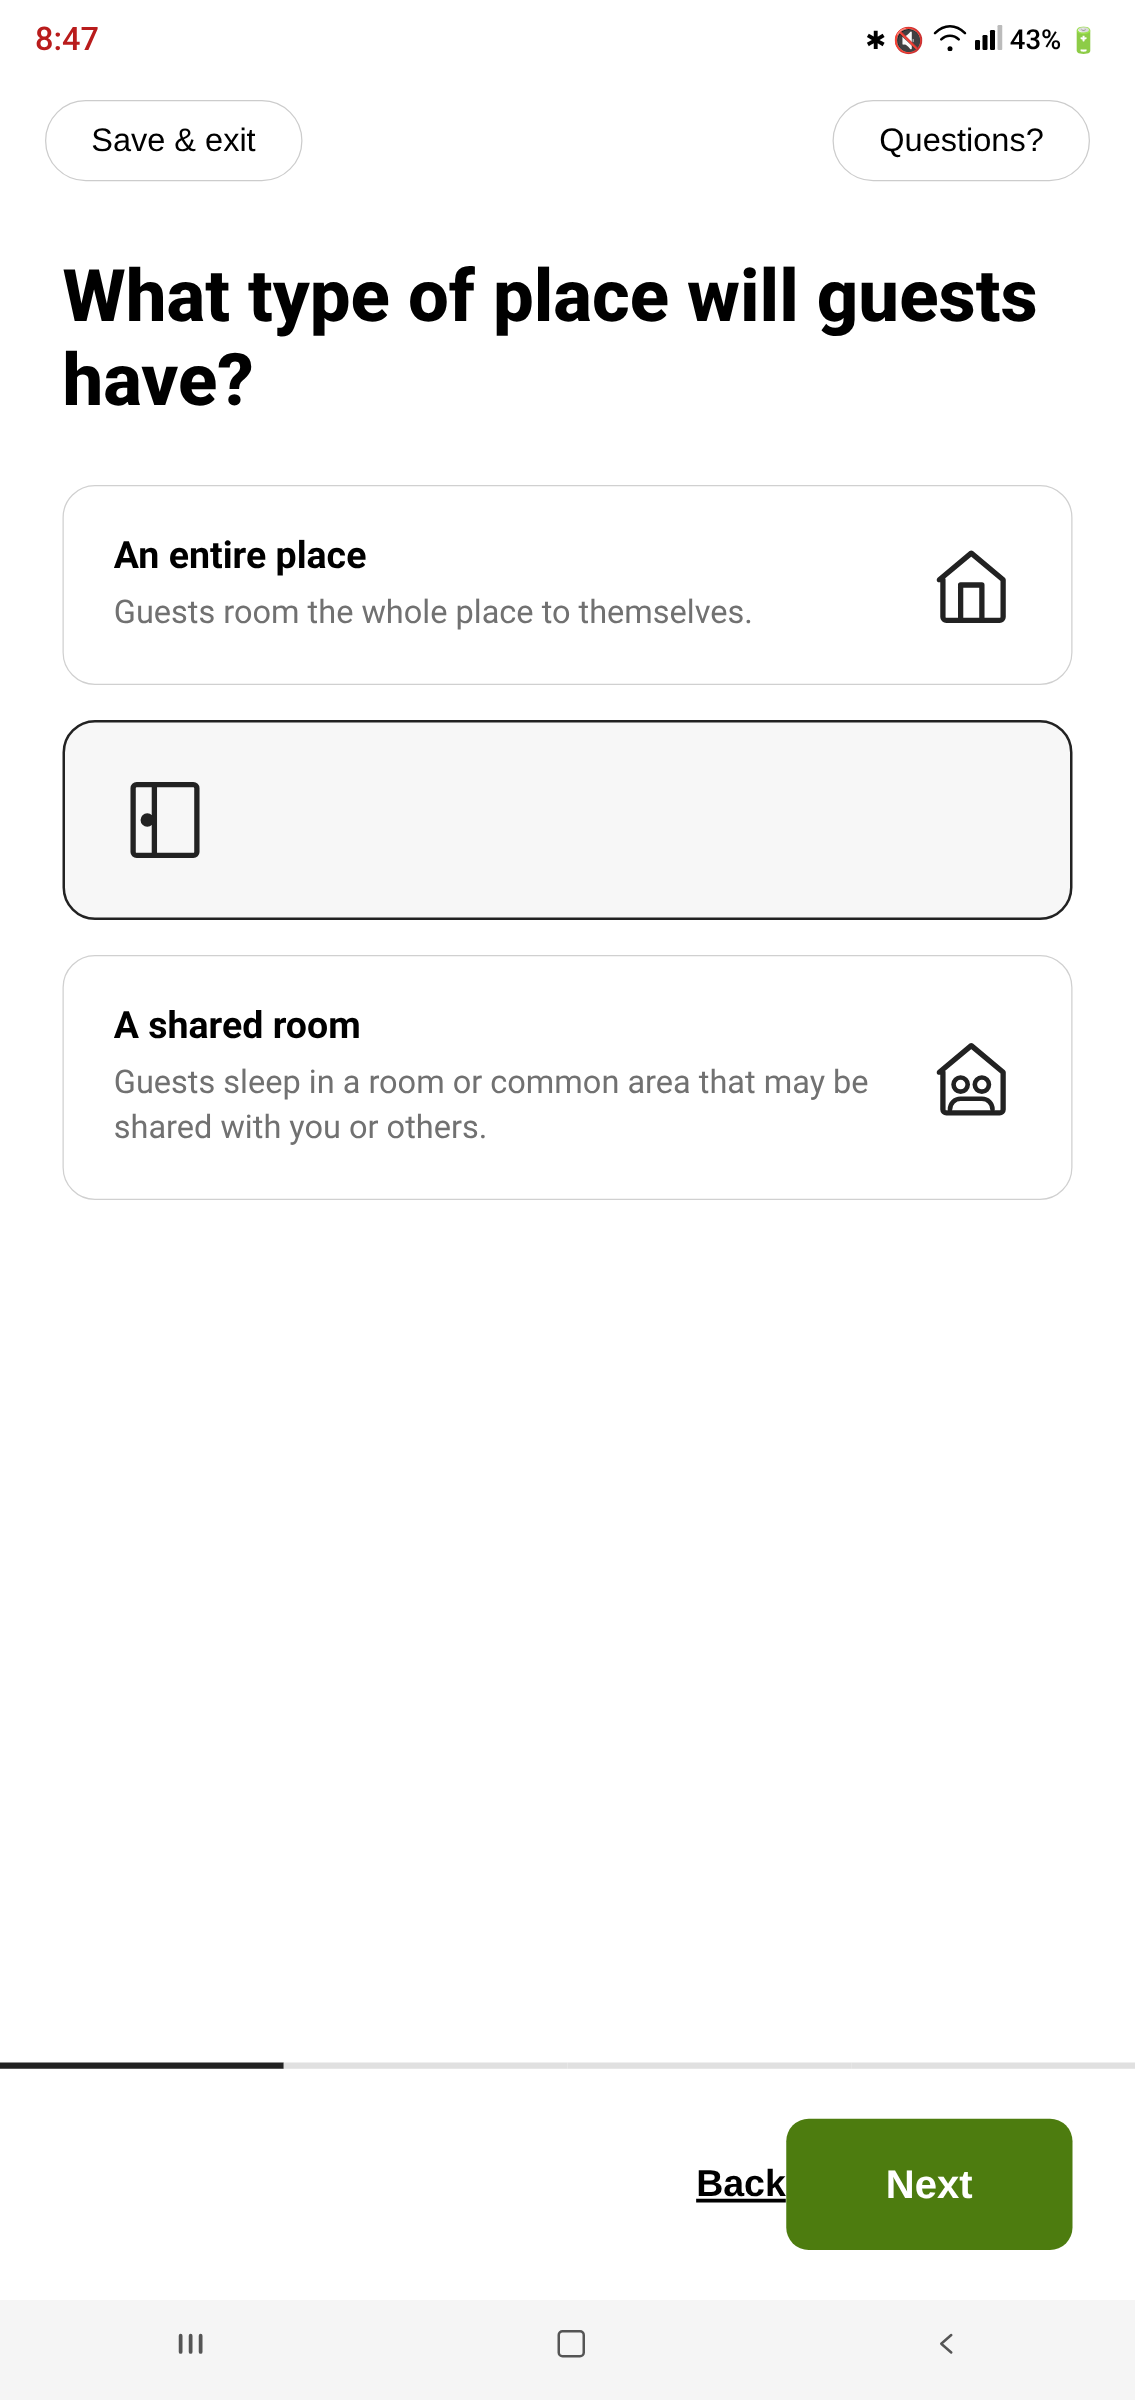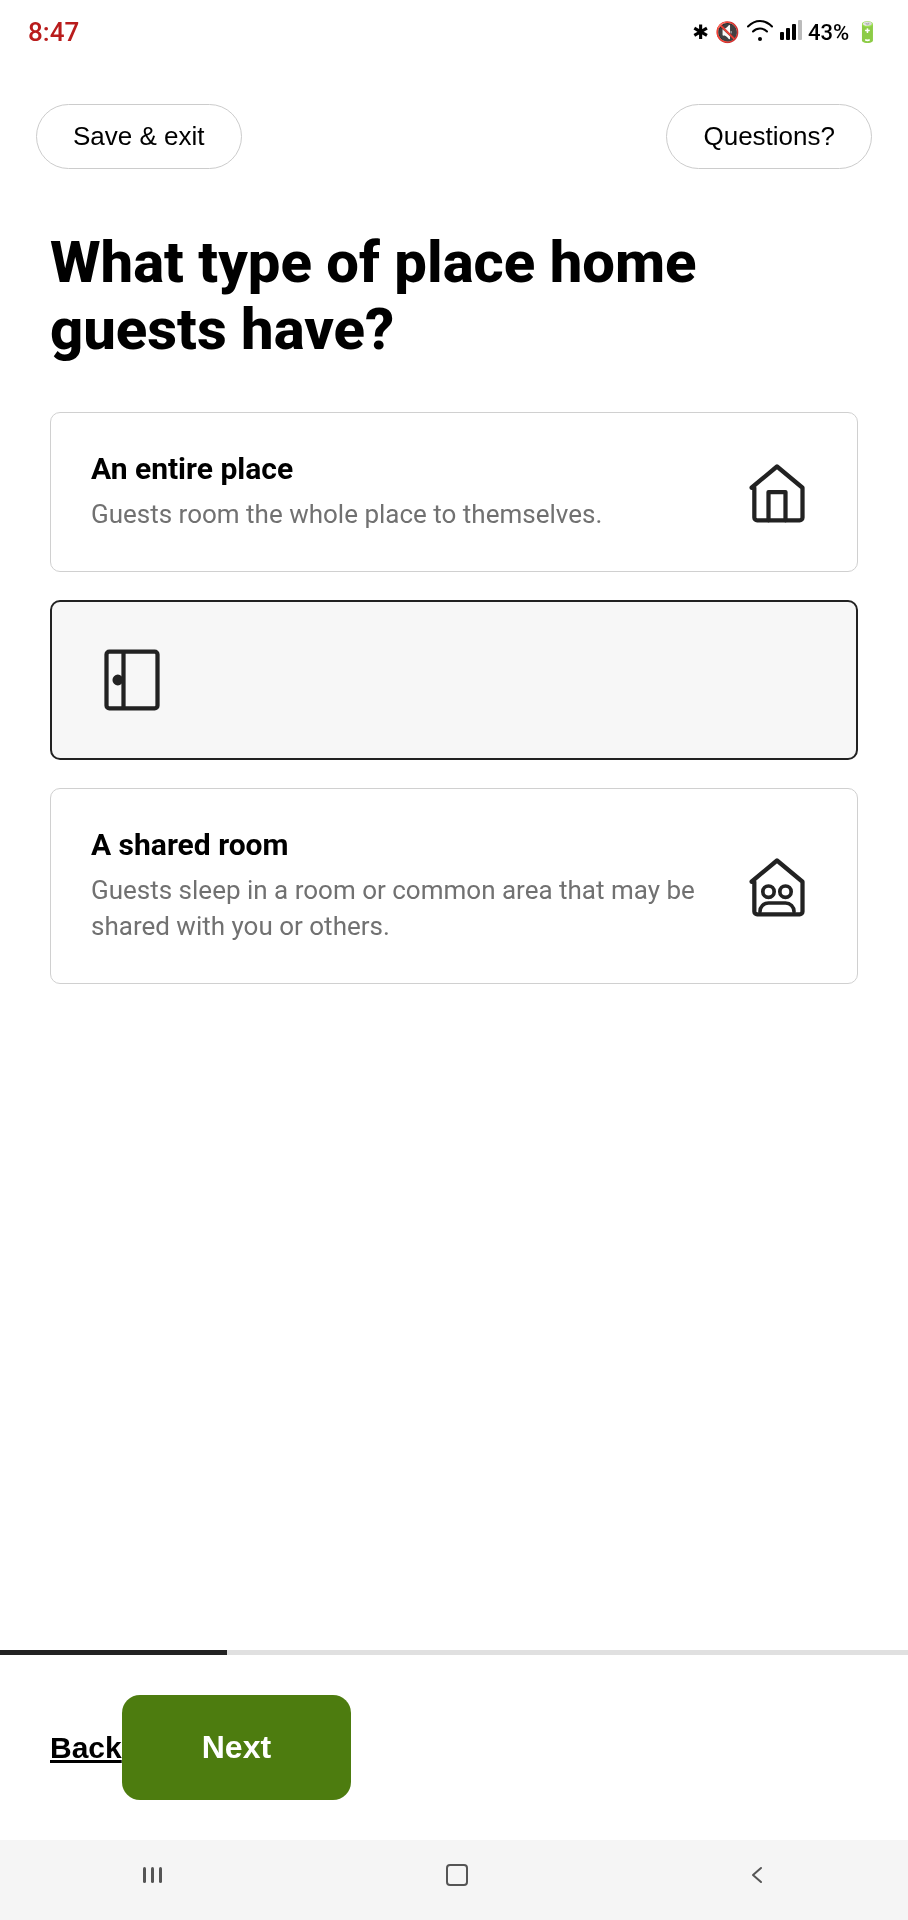--- a/index.html
+++ b/index.html
@@ -48,21 +48,20 @@
 
     .header-btn {
       border: 1.5px solid #ccc;
       border-radius: 40px;
       padding: 16px 36px;
       font-size: 26px;
       font-weight: 500;
       background: #fff;
       color: #000;
       cursor: pointer;
-      margin-top: 24px;
     }
 
     
     .main-content {
       flex: 1;
       padding: 40px 50px 30px 50px;
     }
 
     .page-title {
       font-size: 58px;
@@ -71,21 +70,21 @@
       line-height: 1.15;
       margin-bottom: 50px;
     }
 
     
     .option-card {
       display: flex;
       justify-content: space-between;
       align-items: center;
       border: 1.5px solid #d0d0d0;
-      border-radius: 10px;
+      border-radius: 26px;
       padding: 38px 40px;
       margin-bottom: 28px;
       background: #fff;
       cursor: pointer;
       transition: border-color 0.2s, background 0.2s;
     }
 
     .option-card.selected {
       border: 2.5px solid #222;
       background: #f7f7f7;
@@ -139,21 +138,21 @@
       background: #e0e0e0;
     }
 
     .progress-segment.active {
       background: #222;
     }
 
     
     .bottom-nav {
       display: flex;
-      justify-content: flex-start;
+      justify-content: flex-end;
       align-items: center;
       padding: 30px 50px 40px 50px;
       background: #fff;
     }
 
     .back-btn {
       font-size: 30px;
       font-weight: 600;
       color: #000;
       text-decoration: underline;
@@ -220,21 +219,21 @@
     <span>🔋</span>
   </div>
 </div>
 
 <div class="header-bar">
   <button class="header-btn">Save &amp; exit</button>
   <button class="header-btn">Questions?</button>
 </div>
 
 <div class="main-content">
-  <h1 class="page-title">What type of place home guests have?</h1>
+  <h1 class="page-title">What type of place will guests have?</h1>
 
   <div class="option-card">
     <div class="option-text">
       <div class="option-title">An entire place</div>
       <div class="option-desc">Guests room the whole place to themselves.</div>
     </div>
     <div class="option-icon">
       <svg viewBox="0 0 24 24" xmlns="http://www.w3.org/2000/svg">
         <path d="M3 10.5L12 3l9 7.5V21a1 1 0 0 1-1 1H5a1 1 0 0 1-1-1V10.5z" stroke="#222" stroke-width="1.5" fill="none" stroke-linejoin="round"></path>
         <path d="M9 22V12h6v10" stroke="#222" stroke-width="1.5" fill="none" stroke-linecap="round" stroke-linejoin="round"></path>

